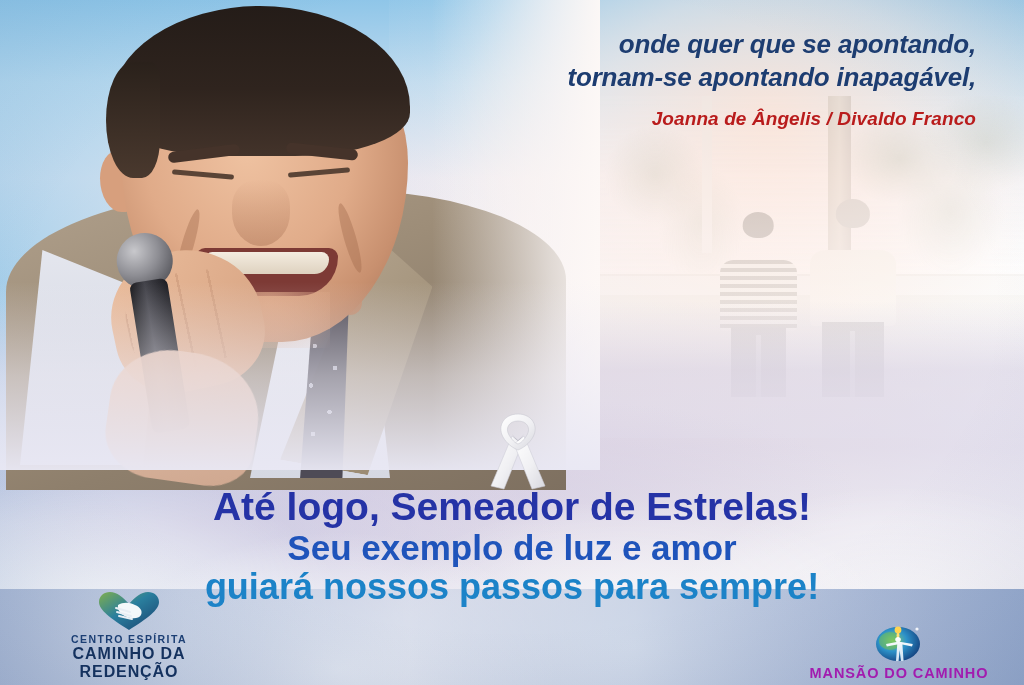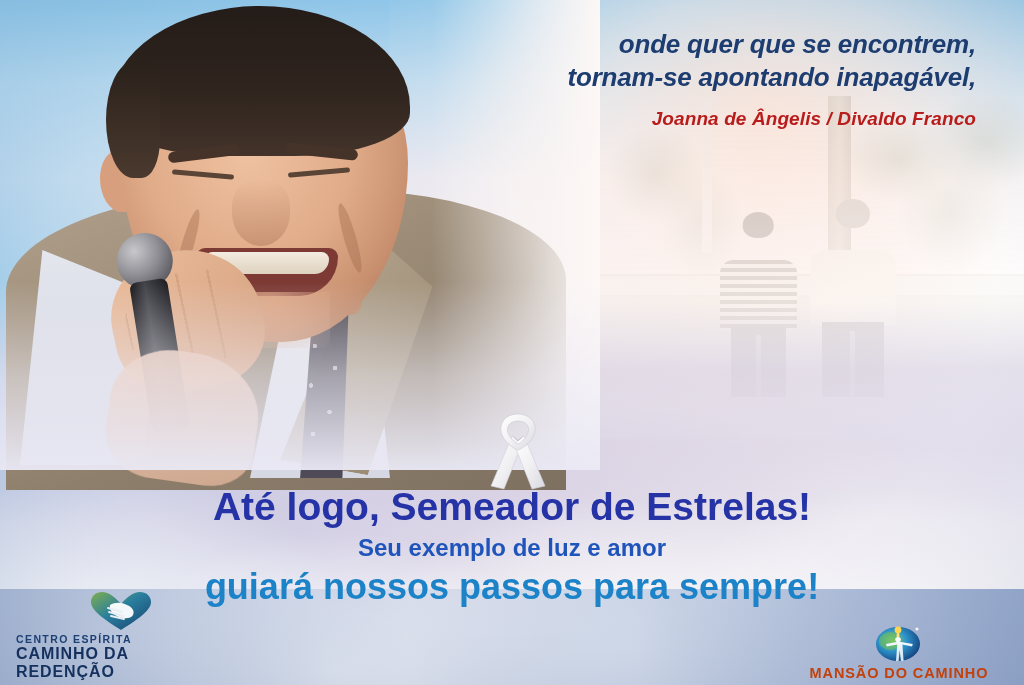--- a/index.html
+++ b/index.html
@@ -325,38 +325,38 @@
 
   
   .headline{
     position:absolute;left:0;right:0;top:486px;text-align:center;z-index:22;
   }
   .headline .hl{
     display:block;font-weight:bold;
     white-space:nowrap;
   }
   .hl1{font-size:39px;line-height:42px;color:#2533a6;}
-  .hl2{font-size:24px;line-height:39px;color:#1f54bb;}
+  .hl2{font-size:35px;line-height:39px;color:#1f54bb;}
   .hl3{font-size:36px;line-height:40px;color:#1c83c8;}
 
   
   .logo-left{
-    position:absolute;left:16px;bottom:4px;width:210px;z-index:25;
+    position:absolute;left:24px;bottom:4px;width:210px;text-align:center;z-index:25;
   }
   .logo-right{
     position:absolute;right:10px;bottom:4px;width:230px;text-align:center;z-index:25;
   }
   .logo-left .l1{
     display:block;font-size:10.5px;font-weight:bold;letter-spacing:1.4px;color:#1c3f74;margin-top:2px;
   }
   .logo-left .l2{
     display:block;font-size:16px;font-weight:bold;letter-spacing:0.9px;color:#14315e;
   }
   .logo-right .l1{
-    display:block;font-size:14.5px;font-weight:bold;letter-spacing:0.9px;color:#c2410c;margin-top:2px;
+    display:block;font-size:14.5px;font-weight:bold;letter-spacing:0.9px;color:#a21caf;margin-top:2px;
   }
   .mark{display:block;margin:0 auto;}
 </style>
 </head>
 <body>
 
 <div class="poster">
 
   <div class="bg-sky"></div>
   <div class="bg-warm"></div>
@@ -411,21 +411,21 @@
     </div>
     <div class="hand2"></div>
     <div class="softfade"></div>
   </div>
 
   <div class="bg-clouds"></div>
   <div class="bg-bottomband"></div>
   <div class="bg-vignette"></div>
 
   <div class="quote">
-    <span class="line">onde quer que se encontrem,</span>
+    <span class="line">onde quer que se apontando,</span>
     <span class="line">tornam-se apontando inapagável,</span>
     <span class="attrib">Joanna de Ângelis / Divaldo Franco</span>
   </div>
 
   <div class="ribbon">
     <svg viewBox="0 0 72 80" width="72" height="80" aria-hidden="true">
       <defs>
         <linearGradient id="rg" x1="0" y1="0" x2="1" y2="1">
           <stop offset="0%" stop-color="#ffffff"></stop>
           <stop offset="55%" stop-color="#f0f0f3"></stop>

